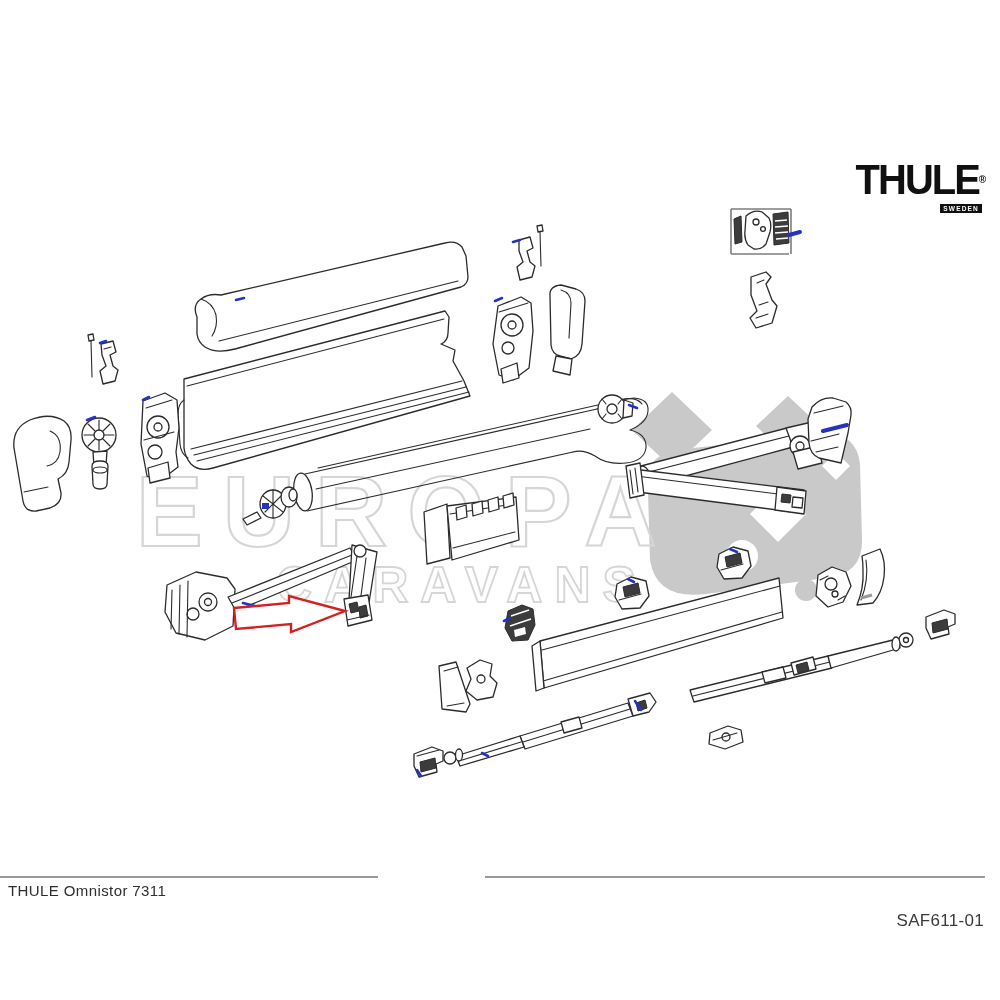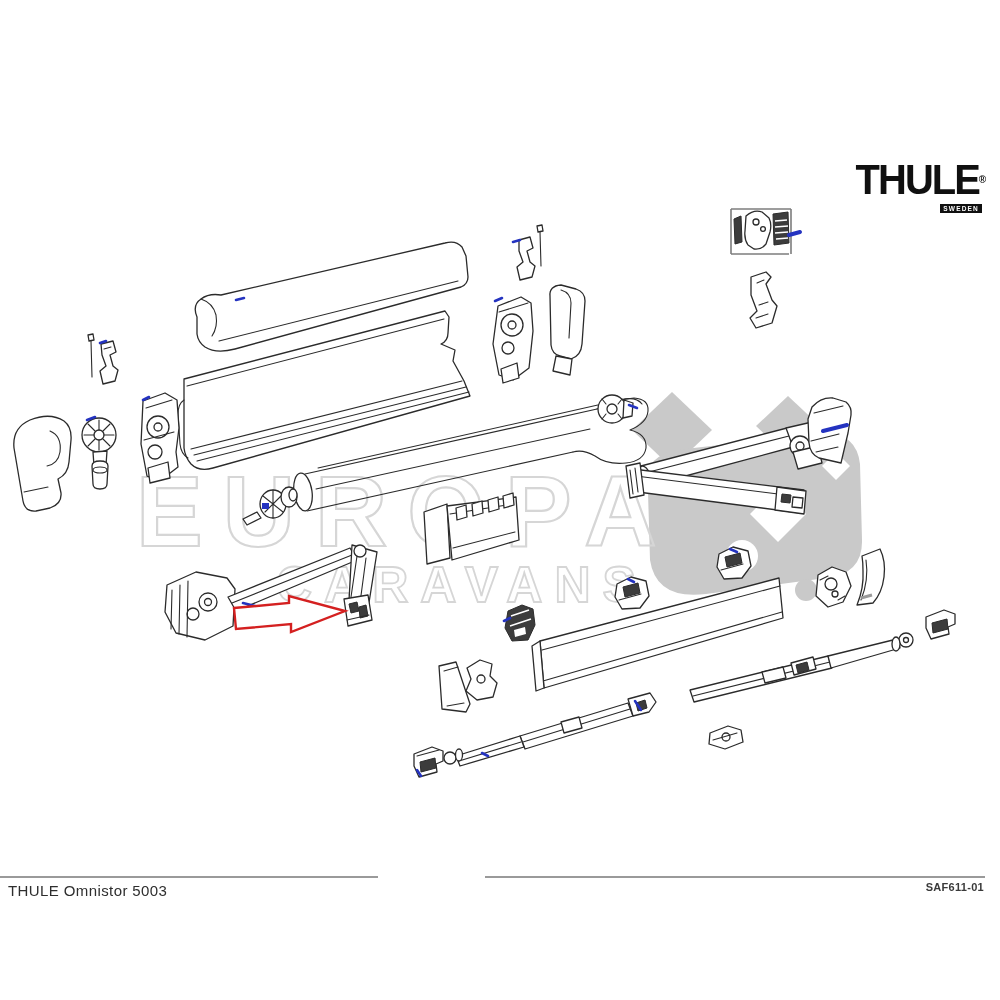--- a/index.html
+++ b/index.html
@@ -32,21 +32,21 @@
               transform:scaleX(0.95);transform-origin:right;}
   .brand-reg{font-size:10px;font-weight:bold;margin-top:-2px;}
   .brand-country{display:inline-block;background:#101010;color:#fff;font-size:6.5px;
                  font-weight:bold;letter-spacing:1.2px;padding:1px 3px;margin-top:1px;margin-right:4px;}
 
   
   .rule{position:absolute;height:2px;background:#9a9a9a;top:876px;}
   .rule-left{left:0;width:378px;}
   .rule-right{left:485px;width:500px;}
   .footer-model{position:absolute;top:882px;left:8px;font-size:15px;color:#2e2e2e;letter-spacing:0.4px;}
-  .footer-doc{position:absolute;top:881px;right:16px;font-size:11px;color:#3a3a3a;letter-spacing:0.3px;font-weight:bold;}
+  .footer-doc{position:absolute;top:911px;right:16px;font-size:17px;color:#3a3a3a;letter-spacing:0.3px;}
 </style>
 </head>
 <body>
 
 <div class="stage">
 
   <svg width="1000" height="1000" viewBox="0 0 1000 1000">
 
     <g>
       <path class="wm-logo" d="M672,392 L712,430 L672,468 L632,430 Z"></path>
@@ -333,16 +333,16 @@
   <div class="brand">
     <div class="brand-row">
       <span class="brand-name">THULE</span>
       <span class="brand-reg">®</span>
     </div>
     <span class="brand-country">SWEDEN</span>
   </div>
 
   <div class="rule rule-left"></div>
   <div class="rule rule-right"></div>
-  <div class="footer-model">THULE Omnistor 5003</div>
+  <div class="footer-model">THULE Omnistor 7311</div>
   <div class="footer-doc">SAF611-01</div>
 
 </div>
 
 </body></html>

